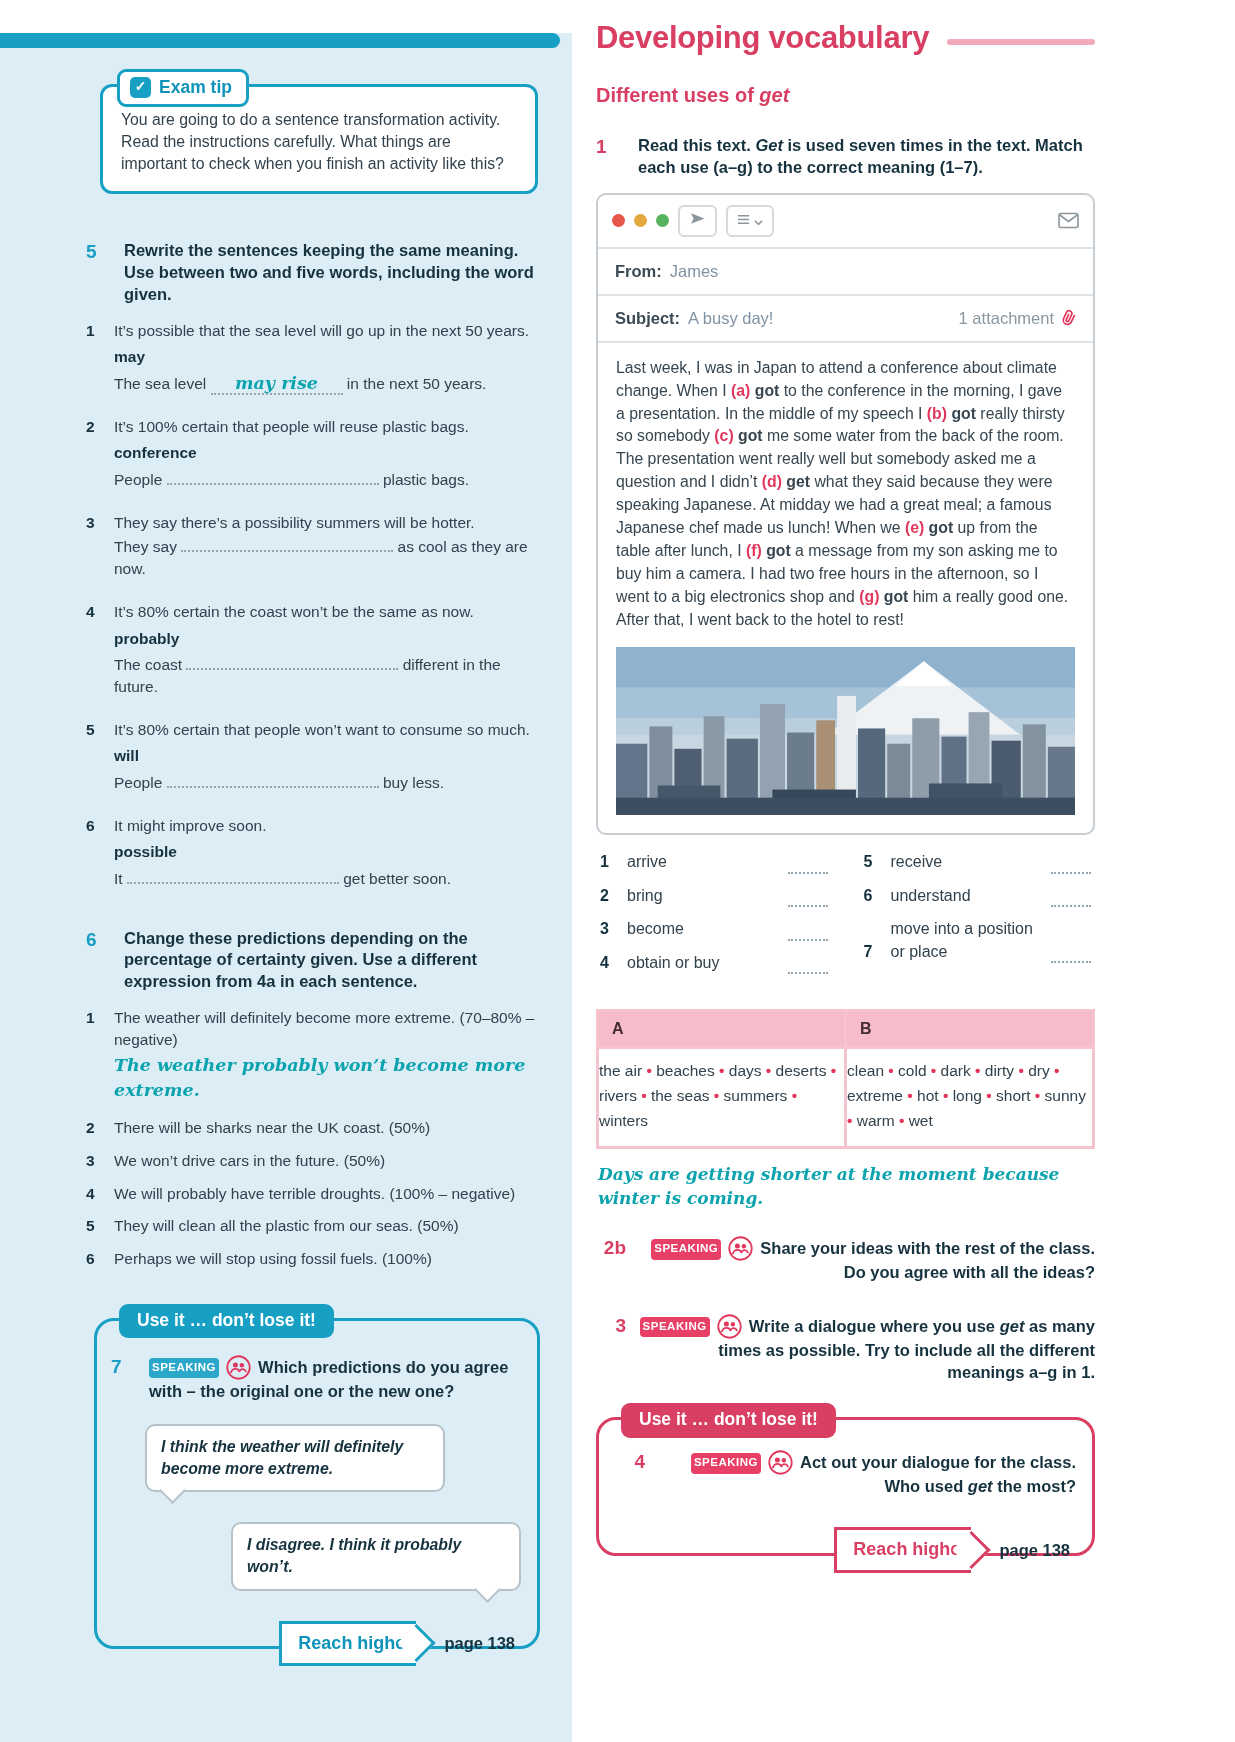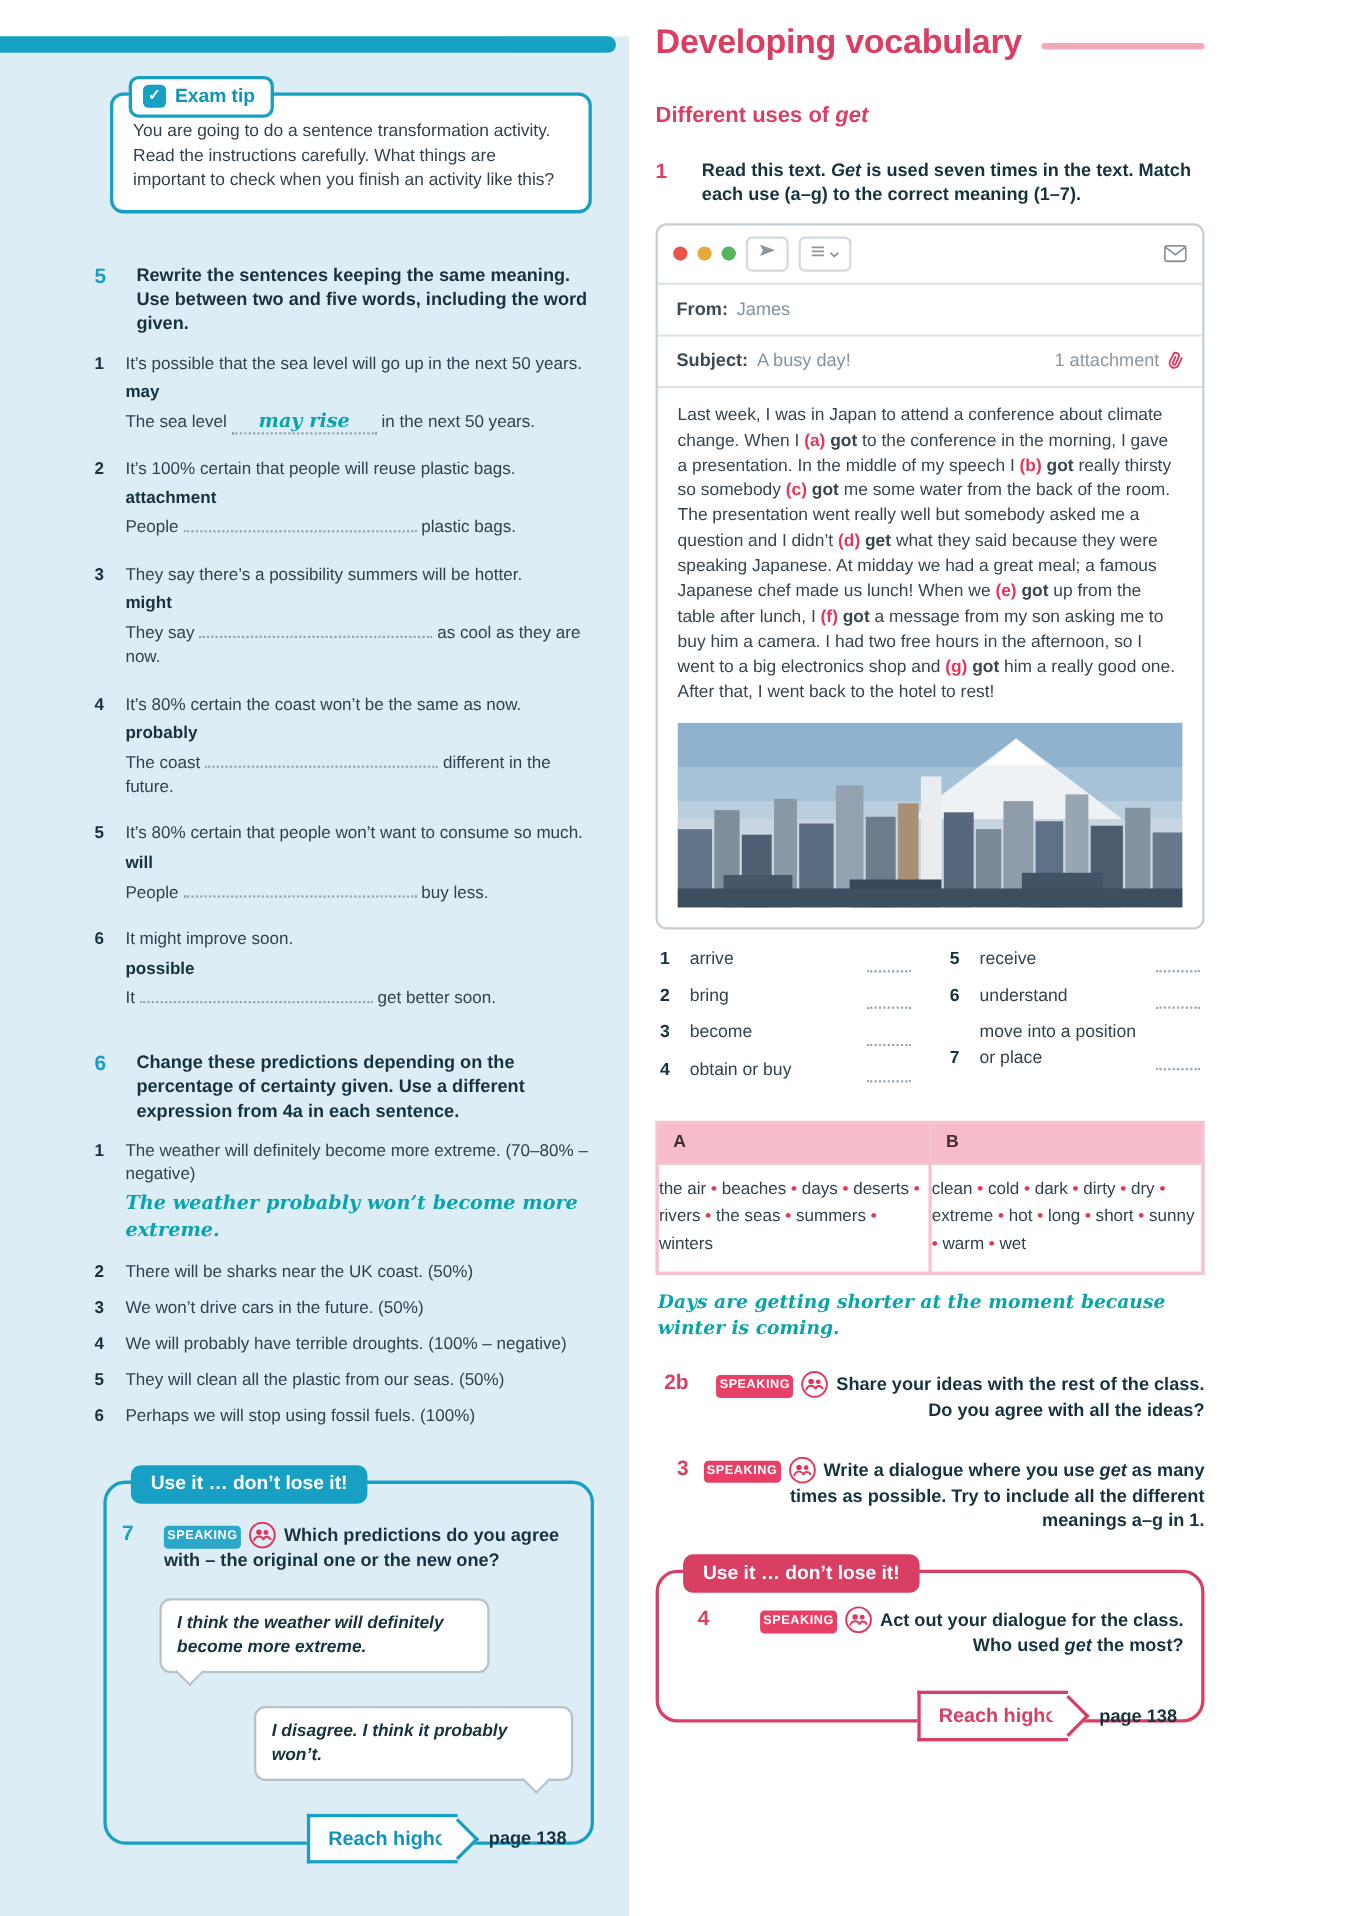--- a/index.html
+++ b/index.html
@@ -78,21 +78,21 @@
              padding:7px 4px 7px 16px; font-weight:800; font-size:18px; color:#0f93ba;}
   .reach-box .reach-point{position:absolute; right:-14px; top:50%; width:27px; height:27px;
              transform:translateY(-50%) rotate(45deg); border-top:3px solid var(--teal);
              border-right:3px solid var(--teal); background:#fff;}
   .reach-row.red .reach-box{border-color:var(--crimson); color:var(--crimson);}
   .reach-row.red .reach-point{border-color:var(--crimson);}
   .reach-page{font-weight:bold; color:var(--ink); font-size:16.5px; margin-left:14px;}
 
   
   .right-col{flex:1; padding:16px 140px 140px 24px; position:relative; background:#fff;}
-  .title-row{display:flex; align-items:center; gap:18px; margin-bottom:32px;}
+  .title-row{display:flex; align-items:center; gap:18px; margin-bottom:22px;}
   .dv-title{color:var(--crimson); font-size:31px; font-weight:800; letter-spacing:-.3px;}
   .title-line{flex:1; height:6px; background:var(--pink); border-radius:3px; margin-top:8px;}
   .subtitle{color:var(--crimson); font-weight:bold; font-size:20px; margin:4px 0 16px;}
   .seg-it{font-style:italic;}
   .seg-mk{color:var(--marker); font-weight:bold;}
   .seg-gt{font-weight:bold;}
 
   .mail{border:2px solid #c6cdd3; border-radius:10px; background:#fff; overflow:hidden;
         margin:4px 0 16px;}
   .mail-toolbar{display:flex; align-items:center; gap:9px; padding:10px 14px;
@@ -162,34 +162,33 @@
           <span class="gap short"><span class="hand">may rise</span></span>
           <span>in the next 50 years.</span>
         </p>
       </div>
     </div>
 
     <div class="item">
       <span class="inum">2</span>
       <div class="ibody">
         <p class="prompt">It’s 100% certain that people will reuse plastic bags.</p>
-        <p class="keyword">attachment</p>
+        <p class="keyword">conference</p>
         <p class="gapline">
           <span>People</span>
           <span class="gap"><span class="hand"></span></span>
           <span>plastic bags.</span>
         </p>
       </div>
     </div>
 
     <div class="item">
       <span class="inum">3</span>
       <div class="ibody">
         <p class="prompt">They say there’s a possibility summers will be hotter.</p>
-        <p class="keyword">might</p>
         <p class="gapline">
           <span>They say</span>
           <span class="gap"><span class="hand"></span></span>
           <span>as cool as they are now.</span>
         </p>
       </div>
     </div>
 
     <div class="item">
       <span class="inum">4</span>

